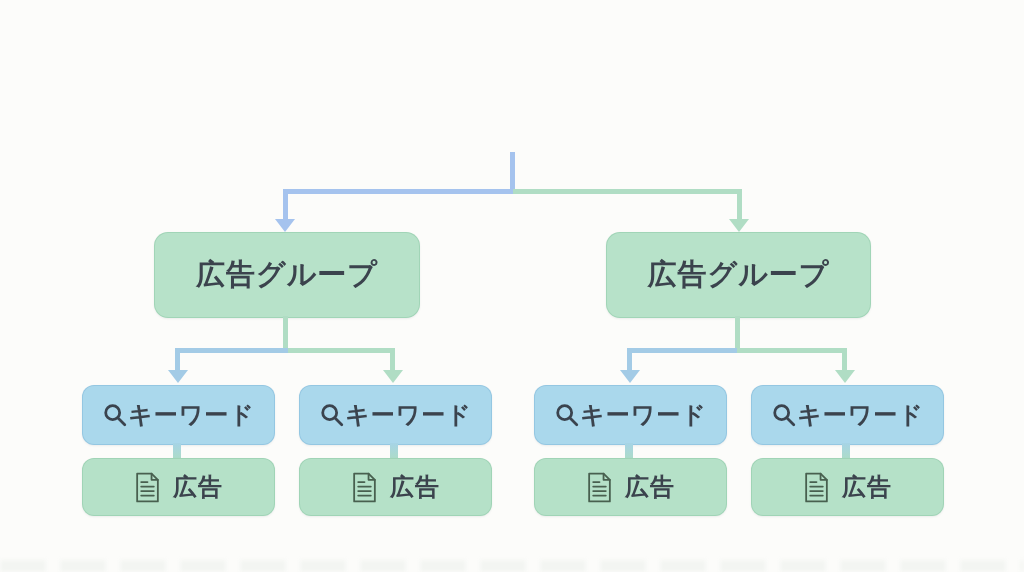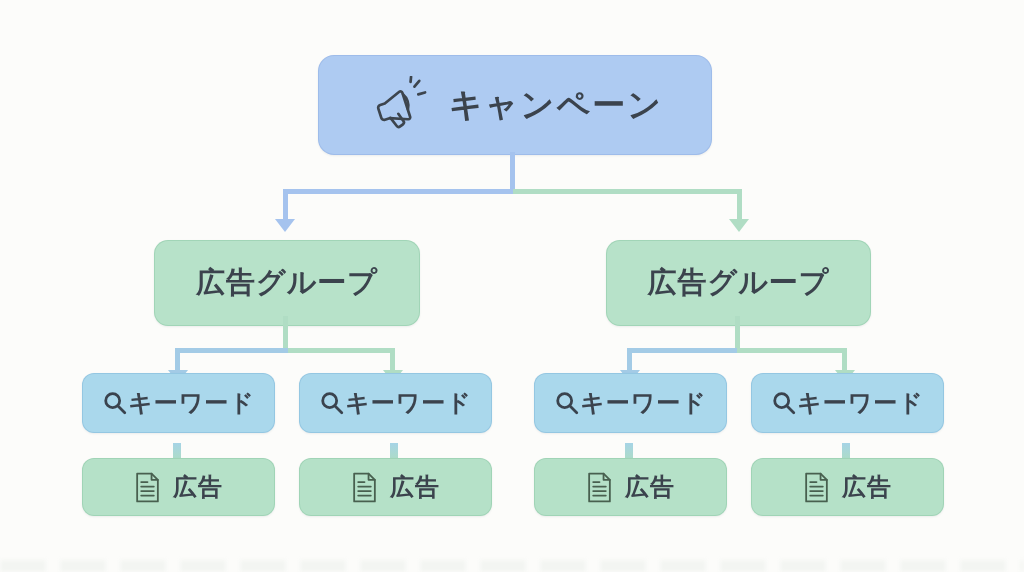--- a/index.html
+++ b/index.html
@@ -21,30 +21,30 @@
     box-shadow:0 1px 2px rgba(40,60,80,0.08);
   }
   .campaign{
     left:318px;top:55px;width:392px;height:98px;
     background:var(--campaign-fill,#aecbf2);
     border:1px solid rgba(130,160,220,0.35);
     border-radius:16px;
     font-size:33px;letter-spacing:2px;gap:20px;
   }
   .adgroup{
-    width:264px;height:84px;top:240px;
+    width:264px;height:84px;top:232px;
     background:var(--ad-group-fill,#b7e2c9);
     border:1px solid rgba(120,190,150,0.35);
     border-radius:14px;
     font-size:29px;letter-spacing:1px;
   }
   .adgroup.left{left:154px;}
   .adgroup.right{left:606px;width:263px;}
   .keyword{
-    width:191px;height:58px;top:373px;
+    width:191px;height:58px;top:385px;
     background:var(--keyword-fill,#aad8ec);
     border:1px solid rgba(110,170,210,0.35);
     border-radius:12px;
     font-size:24px;letter-spacing:1px;
   }
   .adbox{
     width:191px;height:56px;top:458px;
     background:var(--ad-fill,#b5e1c8);
     border:1px solid rgba(120,190,150,0.35);
     border-radius:12px;
@@ -77,35 +77,20 @@
     background:repeating-linear-gradient(to right,
       rgba(170,190,180,0.10) 0 46px, rgba(255,255,255,0) 46px 60px);
     filter:blur(2px);
   }
 </style>
 </head>
 <body>
 
 <div id="stage">
 
-  <div class="node campaign">
-    <span class="icon">
-      <svg width="62" height="58" viewBox="0 0 64 60" fill="none" stroke="#3d454e" stroke-width="2.8" stroke-linecap="round" stroke-linejoin="round">
-        <g transform="rotate(-18 30 32)">
-          <path d="M12 28 v10 a3 3 0 0 0 3 3 h5 l18 7 a2 2 0 0 0 2.7 -1.9 V20 a2 2 0 0 0 -2.7 -1.9 L20 25 h-5 a3 3 0 0 0 -3 3 z"></path>
-          <path d="M21 41 l3.6 10 a2.5 2.5 0 0 0 3.2 1.5 l3.4 -1.2 a2.5 2.5 0 0 0 1.5 -3.2 L30 39.5"></path>
-          <path d="M41 22 a7 11 0 0 1 0 16"></path>
-        </g>
-        <path d="M49 11 l5 -6"></path>
-        <path d="M53 19 l7 -2"></path>
-        <path d="M45 6 l0.5 -5"></path>
-      </svg>
-    </span>
-    <span>キャンペーン</span>
-  </div>
 
   <div class="seg blue" style="left:510px;top:152px;width:5px;height:39px;"></div>
   <div class="seg blue" style="left:283px;top:189px;width:230px;height:5px;"></div>
   <div class="seg green" style="left:513px;top:189px;width:228px;height:5px;"></div>
   <div class="seg blue" style="left:283px;top:189px;width:5px;height:30px;"></div>
   <div class="arrow" style="left:275px;top:219px;"></div>
   <div class="seg green" style="left:737px;top:189px;width:5px;height:30px;"></div>
   <div class="arrow green-a" style="left:729px;top:219px;"></div>
 
   <div class="node adgroup left">

